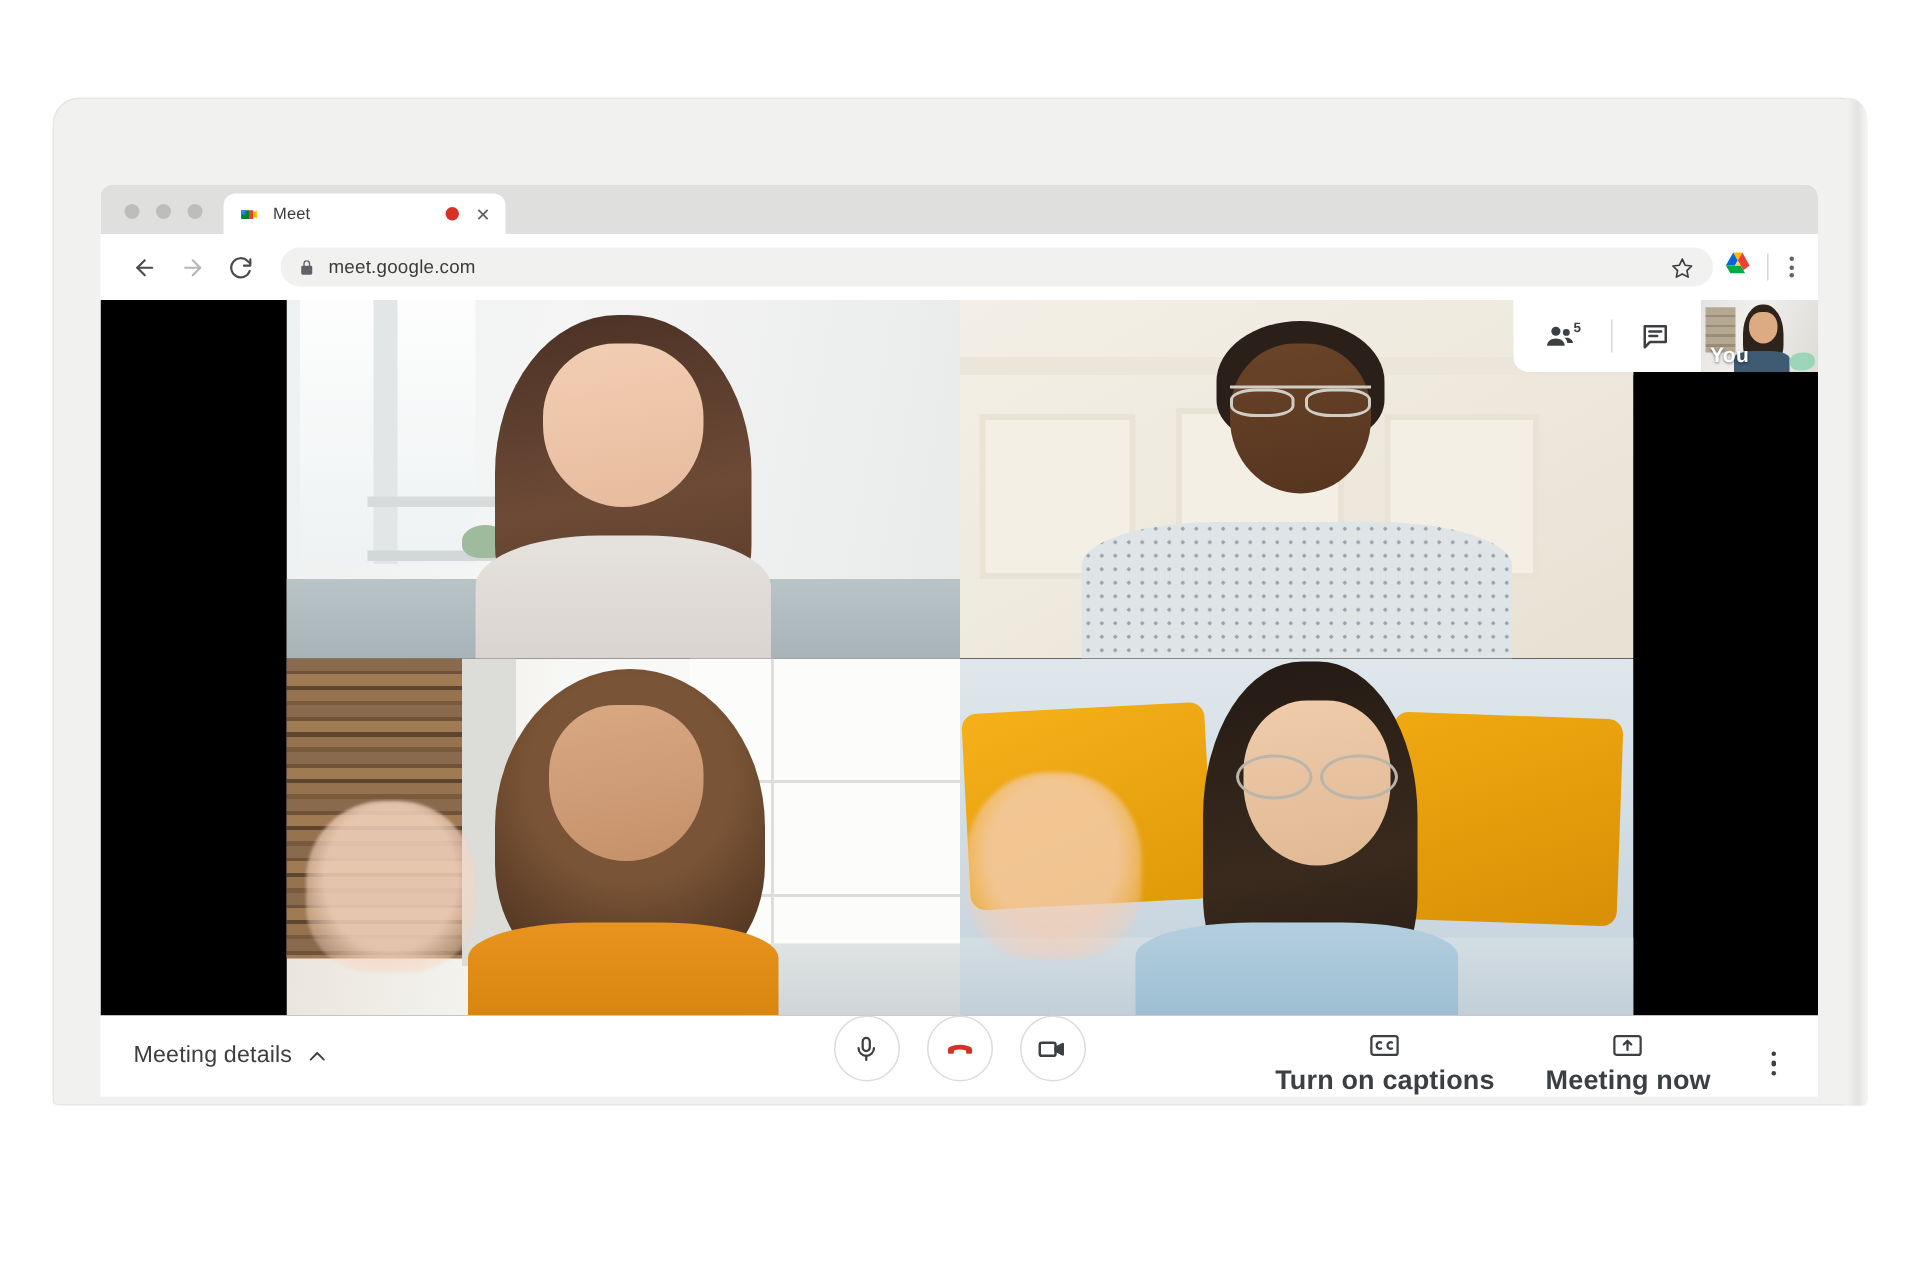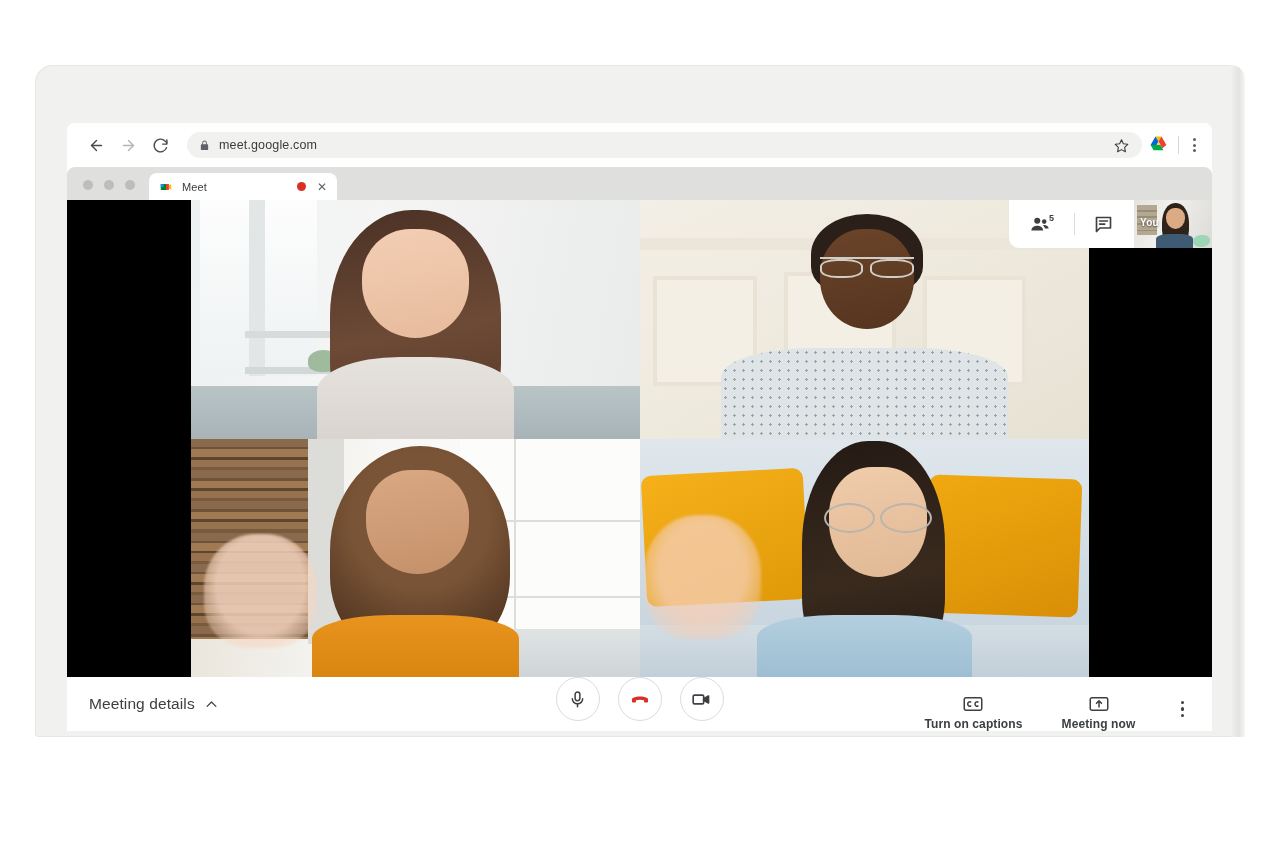--- a/index.html
+++ b/index.html
@@ -248,22 +248,22 @@
     background: repeating-linear-gradient(180deg,#b4a893 0 16%, #9a8d76 16% 22%); }
   .sv-hair { position:absolute; left:36%; top:6%; width:34%; height:86%;
     background:#2e231b; border-radius:48% 48% 34% 34%; }
   .sv-face { position:absolute; left:41%; top:16%; width:24%; height:44%;
     background:#dcab84; border-radius:45% 45% 52% 52%; }
   .sv-shirt{ position:absolute; left:28%; bottom:0; width:48%; height:30%;
     background:#3f5a73; border-radius:34% 34% 0 0; }
   .sv-plant{ position:absolute; right:2%; bottom:2%; width:22%; height:26%;
     background:#8fd3b0; border-radius:50% 40% 50% 40%; opacity:.85; }
   .sv-label {
-    position: absolute; left: 6px; bottom: 20px;
-    font-size: 10px; font-weight: 700; color: #ffffff;
+    position: absolute; left: 6px; bottom: 4px;
+    font-size: 14px; font-weight: 700; color: #ffffff;
     text-shadow: 0 1px 2px rgba(0,0,0,.55);
     letter-spacing: .2px;
   }
 
   
   #control-bar {
     position: relative;
     height: 54px;
     background: #ffffff;
     display: flex; 
@@ -296,33 +296,54 @@
     display: flex; align-items: flex-end;
     gap: 34px;
     padding-right: 22px;
     flex: none;
   }
   .action-item {
     display: flex; flex-direction: column; align-items: center; gap: 5px;
     min-width: 84px;
   }
   .action-label {
-    font-size: 12px; color: #3c4043; font-weight: 700; letter-spacing: .1px;
+    font-size: 18px; color: #3c4043; font-weight: 700; letter-spacing: .1px;
     white-space: nowrap;
   }
   .kebab-v { display:flex; flex-direction:column; gap:3px; align-items:center; padding: 0 6px 14px 6px; }
   .kebab-v i { width: 3.5px; height: 3.5px; border-radius:50%; background:#3c4043; display:block; }
 </style>
 </head>
 <body>
 
 <div id="laptop-frame">
   <div id="laptop-bezel-sheen"></div>
 
   <div id="browser-window">
+
+    <div id="tab-strip">
+      <div class="win-dots">
+        <span class="win-dot"></span>
+        <span class="win-dot"></span>
+        <span class="win-dot"></span>
+      </div>
+
+      <div id="tab-meet">
+        <svg class="tab-favicon" viewBox="0 0 24 24">
+          <path d="M3 7h9v10H3z" fill="#00832d"></path>
+          <path d="M12 7l5 5-5 5z" fill="#0066da"></path>
+          <path d="M12 7h5v10h-5z" fill="#e94235"></path>
+          <path d="M17 9.5l4-2.2v9.4l-4-2.2z" fill="#ffba00"></path>
+          <path d="M3 7h5v5H3z" fill="#2684fc"></path>
+        </svg>
+        <span class="tab-title">Meet</span>
+        <span class="tab-rec-dot"></span>
+        <span class="tab-close">✕</span>
+      </div>
+    </div>
 
     <div id="browser-toolbar">
       <span class="nav-btn">
         <svg width="17" height="17" viewBox="0 0 24 24" fill="none" stroke="currentColor" stroke-width="2" stroke-linecap="round" stroke-linejoin="round">
           <line x1="19" y1="12" x2="5" y2="12"></line>
             <polyline points="12 19 5 12 12 5"></polyline>
         </svg>
       </span>
       <span class="nav-btn disabled">
         <svg width="17" height="17" viewBox="0 0 24 24" fill="none" stroke="currentColor" stroke-width="2" stroke-linecap="round" stroke-linejoin="round">
@@ -359,41 +380,20 @@
             <path d="M15.8 3L12 9.6l4.8 8.3L22 13.8z" fill="#ea4335"></path>
             <path d="M12 9.6l2.4 4.2H9.6z" fill="#ffd04b"></path>
           </svg>
         </span>
         <span class="toolbar-divider"></span>
         <span class="kebab">
           <i></i>
             <i></i>
             <i></i>
         </span>
-      </div>
-    </div>
-
-    <div id="tab-strip">
-      <div class="win-dots">
-        <span class="win-dot"></span>
-        <span class="win-dot"></span>
-        <span class="win-dot"></span>
-      </div>
-
-      <div id="tab-meet">
-        <svg class="tab-favicon" viewBox="0 0 24 24">
-          <path d="M3 7h9v10H3z" fill="#00832d"></path>
-          <path d="M12 7l5 5-5 5z" fill="#0066da"></path>
-          <path d="M12 7h5v10h-5z" fill="#e94235"></path>
-          <path d="M17 9.5l4-2.2v9.4l-4-2.2z" fill="#ffba00"></path>
-          <path d="M3 7h5v5H3z" fill="#2684fc"></path>
-        </svg>
-        <span class="tab-title">Meet</span>
-        <span class="tab-rec-dot"></span>
-        <span class="tab-close">✕</span>
       </div>
     </div>
 
     <div id="meet-stage">
 
       <div id="video-grid">
 
         <div class="tile">
           <div class="sky t1-bg">
             <div class="t1-window"></div>

